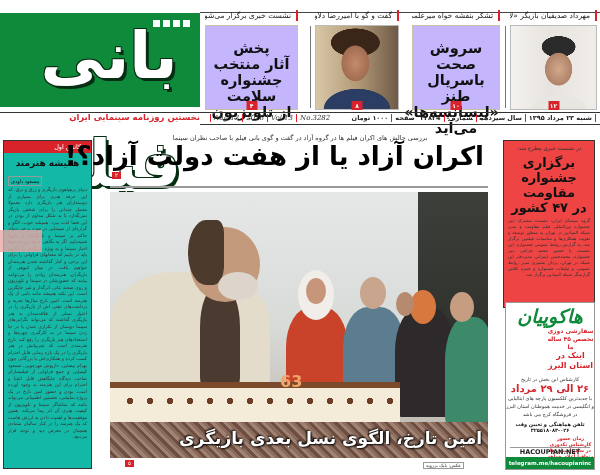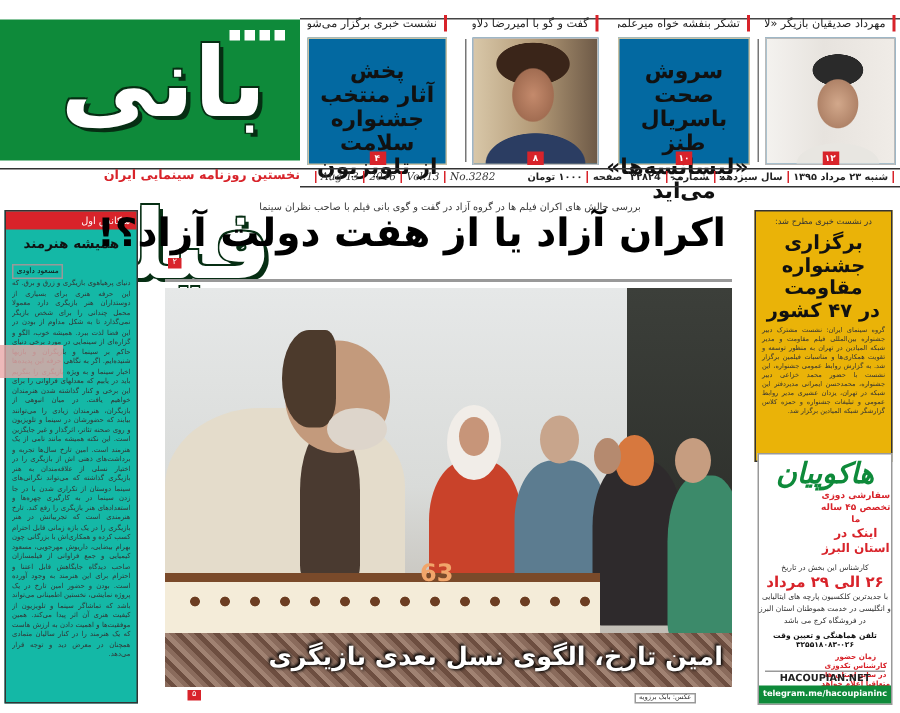--- a/index.html
+++ b/index.html
@@ -12,21 +12,21 @@
     .logo-squares { position: absolute; left: 153px; top: 20px; display: flex; gap: 3px; }
     .logo-squares span { width: 7px; height: 7px; background: #fff; display: block; }
     .logo-text { position: absolute; left: 20px; top: 2px; width: 178px; height: 108px;
       font-family: "DejaVu Sans", sans-serif; font-weight: bold; font-size: 64px; line-height: 108px;
       color: #fff; text-align: center; direction: rtl;
       text-shadow: 3px 3px 0 #062e13, -1px -1px 0 #062e13, 1px -1px 0 #062e13, -1px 1px 0 #062e13; letter-spacing: -2px; }
 
     .teaser { position: absolute; top: 10px; height: 100px; }
     .teaser-kicker { font-size: 7.5px; color: #222; direction: rtl; text-align: right; white-space: nowrap; overflow: hidden;
       padding-right: 5px; border-right: 2px solid #d8232a; height: 11px; line-height: 11px; }
-    .teaser-box { position: absolute; top: 15px; left: 0; right: 0; bottom: 0; border: 1px solid #c9c1a3; background: #0369a1; padding-left: 16px; }
+    .teaser-box { position: absolute; top: 15px; left: 0; right: 0; bottom: 0; border: 1px solid #c9c1a3; background: #c4b5fd; padding-left: 16px; }
     .teaser-box.photo { border-color: #bbb; }
     .teaser-headline { position: absolute; top: 14px; left: 0; right: 0; text-align: center; direction: rtl;
       font-weight: bold; font-size: 14.5px; line-height: 16px; color: #111; }
     .page-badge { position: absolute; bottom: -1px; left: 50%; transform: translateX(-50%); background: #d8232a; color: #fff;
       font-size: 6px; width: 11px; height: 9px; line-height: 9px; text-align: center; font-weight: bold; }
     .topline { position: absolute; left: 200px; top: 12px; width: 400px; height: 1px; background: #444; }
     .vsep { position: absolute; top: 26px; width: 1px; height: 82px; background: #777; }
 
     
     .photo-man1 { position: absolute; inset: 0;
@@ -70,21 +70,21 @@
     .mp-cake { position: absolute; left: 0; top: 190px; width: 290px; height: 60px; background: #f4ecd9; border-top: 6px solid #7a4a2a; }
     .mp-cake-dots { position: absolute; left: 10px; top: 204px; width: 280px; height: 10px;
       background: radial-gradient(circle, #6b3d22 3px, transparent 3.5px) 0 0/20px 10px repeat-x; }
     .mp-rug { position: absolute; left: 0; top: 230px; width: 378px; height: 36px; background: repeating-linear-gradient(45deg,#8a6b5c 0 3px,#6d4e40 3px 6px,#a08272 6px 9px); }
     .mp-candle { position: absolute; top: 180px; font-size: 16px; color: #f1a56a; font-weight: bold; }
     .mp-caption { position: absolute; right: 6px; bottom: 10px; font-size: 17px; font-weight: bold; color: #fff; direction: rtl; text-shadow: 1px 1px 2px #000, -1px -1px 2px #000; }
     .center-badge2 { position: absolute; left: 125px; top: 460px; background: #d8232a; color: #fff; font-size: 5.5px; width: 9px; height: 7px; line-height: 7px; text-align: center; }
     .photo-credit { position: absolute; left: 423px; top: 462px; font-size: 4.5px; border: 1px solid #999; padding: 0 2px; direction: rtl; color: #333; }
 
     
-    .right-box { position: absolute; left: 503px; top: 140px; width: 92px; height: 168px; border: 1px solid #333; background: #eab308; }
+    .right-box { position: absolute; left: 503px; top: 140px; width: 92px; height: 168px; border: 1px solid #333; background: #ef4444; }
     .rb-kicker { font-size: 5.5px; direction: rtl; text-align: center; margin-top: 4px; color: #333; }
     .rb-title { font-size: 13px; line-height: 15px; font-weight: bold; direction: rtl; text-align: center; margin-top: 4px; }
     .rb-body { font-size: 4.4px; line-height: 6px; direction: rtl; text-align: justify; padding: 3px 4px; color: #333; }
     .rb-badge { position: absolute; bottom: -4px; left: 50%; transform: translateX(-50%); background: #d8232a; color: #fff; font-size: 5.5px; width: 9px; height: 7px; line-height: 7px; text-align: center; }
 
     .ad { position: absolute; left: 505px; top: 302px; width: 90px; height: 168px; border: 1px solid #999; background: #fff; }
     .ad-brand { font-size: 19px; color: #0e8a3a; font-weight: bold; font-style: italic; direction: rtl; text-align: center; margin-top: 2px; }
     .ad-red { font-size: 6px; color: #d8232a; font-weight: bold; direction: rtl; text-align: center; line-height: 8px; margin-left: 41px; }
     .ad-red.big { font-size: 8px; line-height: 10px; }
     .ad-line { font-size: 5px; color: #333; direction: rtl; text-align: center; line-height: 8px; }

